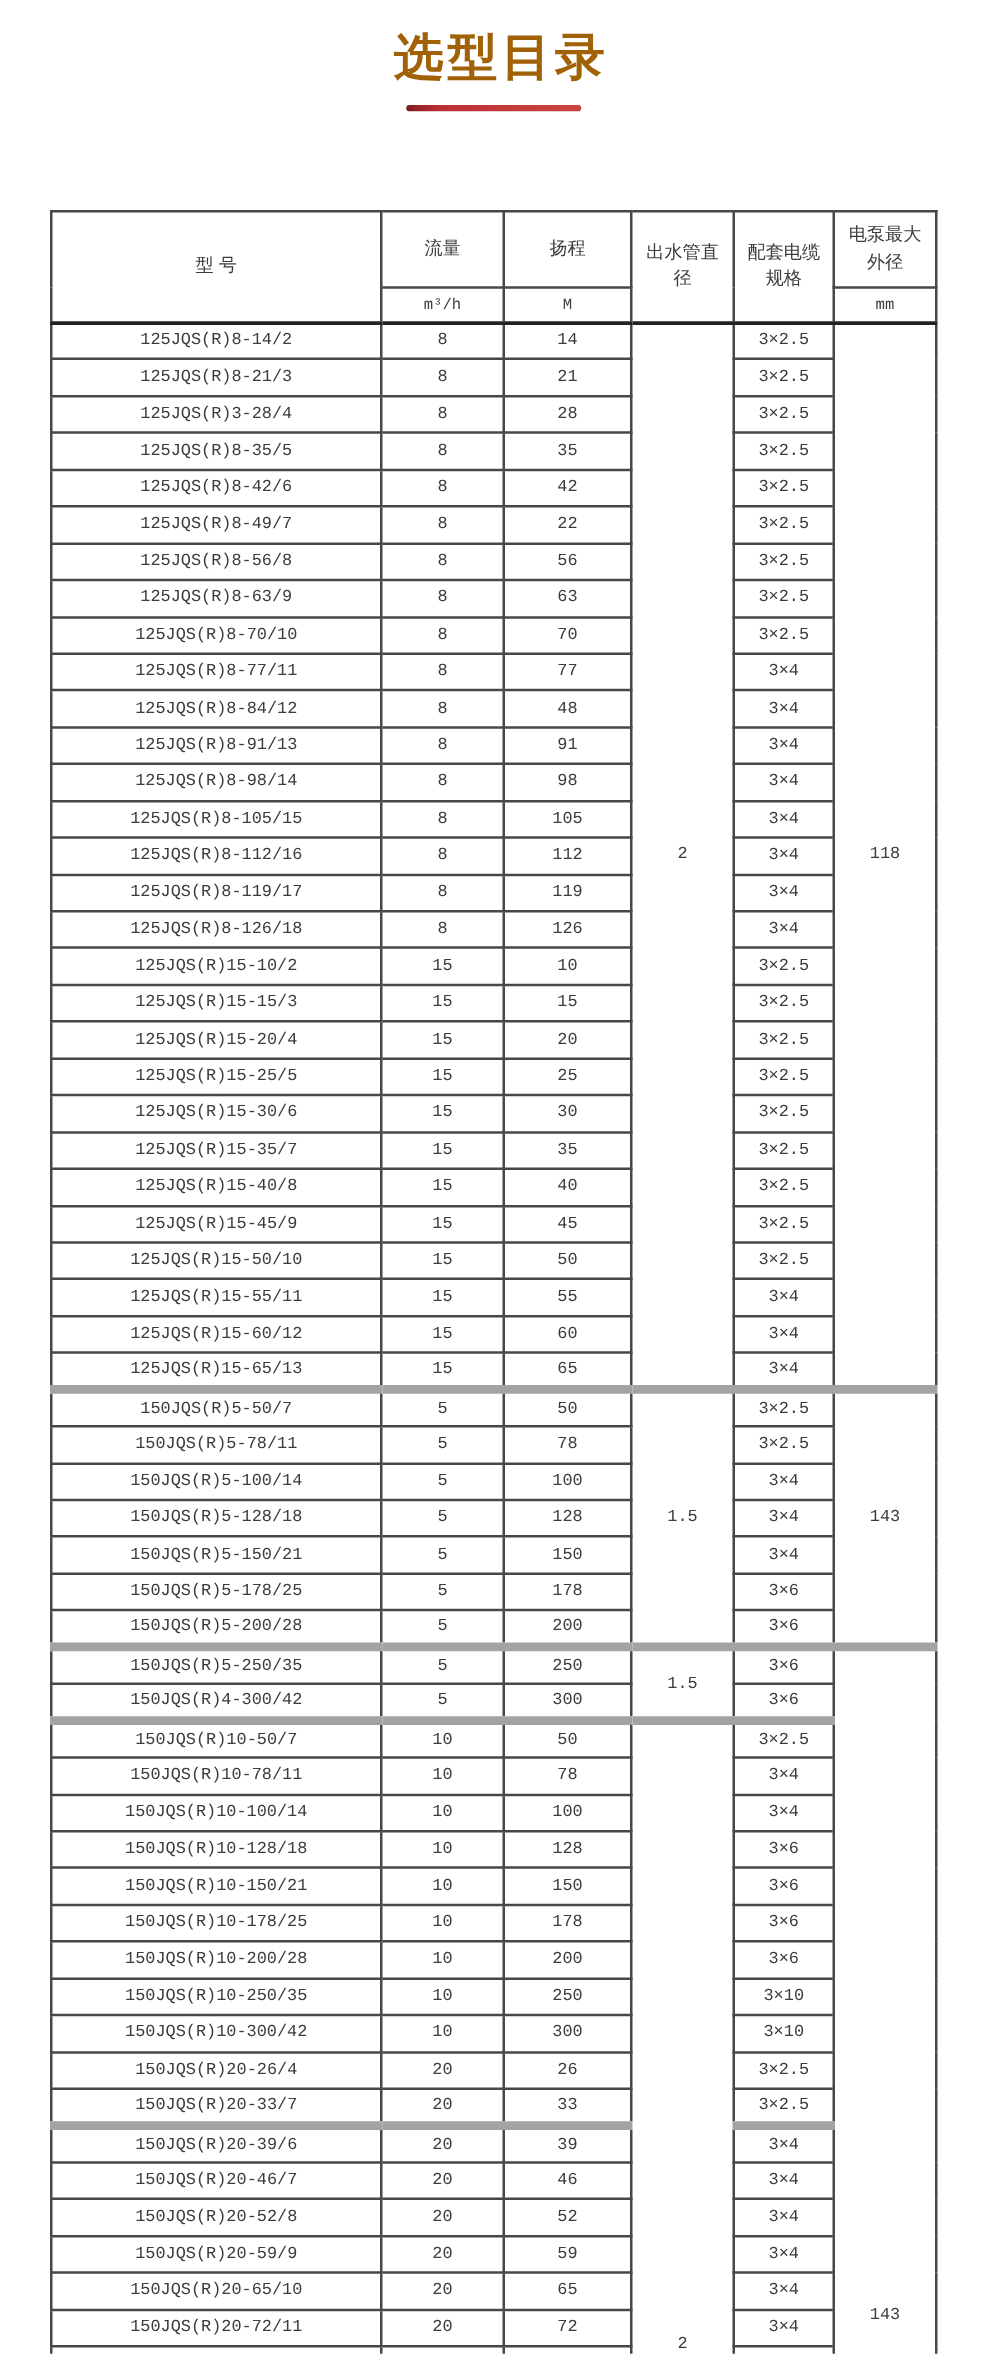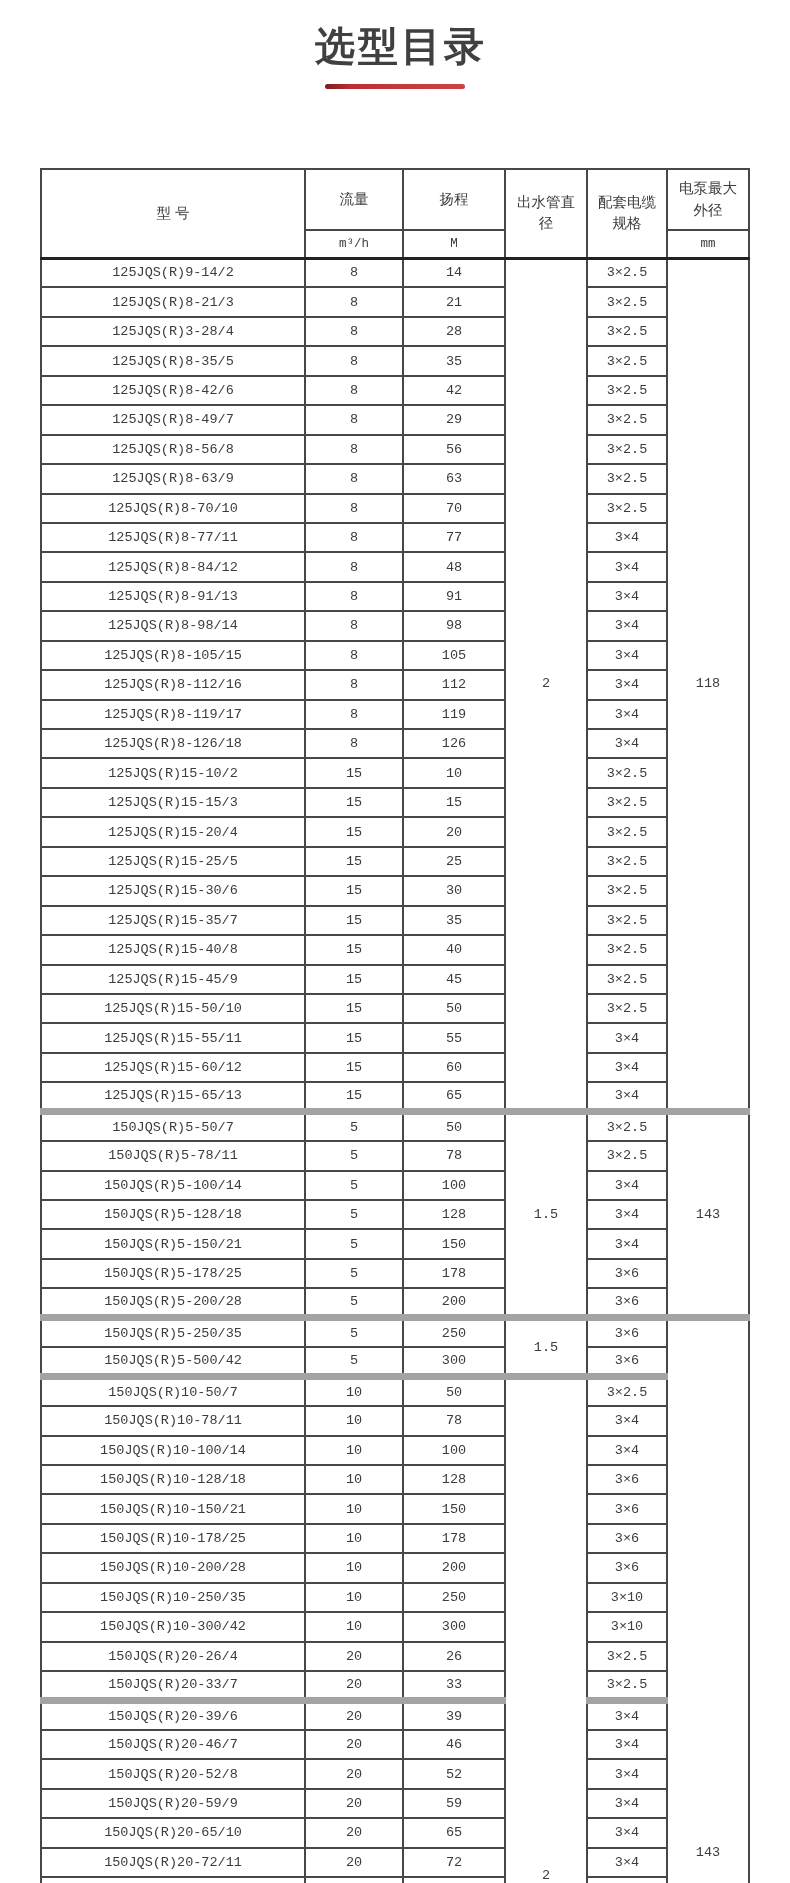--- a/index.html
+++ b/index.html
@@ -10,21 +10,21 @@
     font-family: "Liberation Sans", sans-serif;
   }
   .page { position: relative; width: 790px; height: 1883px; overflow: hidden; background: #fff; }
 
   .page-title {
     margin-top: 26px;
     text-align: center;
     font-size: 40px;
     font-weight: 700;
     letter-spacing: 3px;
-    color: #404040;
+    color: #a16207;
     line-height: 40px;
     font-family: "Liberation Sans", sans-serif;
     padding-left: 12px;
   }
   .title-underline {
     width: 140px; height: 5px;
     margin: 18px auto 0 auto;
     border-radius: 3px;
     background: linear-gradient(90deg, #7e1c22 0%, #b92f35 18%, #c43b3b 60%, #cc4343 100%);
   }
@@ -102,21 +102,21 @@
         <th>电泵最大外径</th>
       </tr>
       <tr class="h2">
         <th class="unit">m³/h</th>
         <th class="unit">M</th>
         <th class="unit">mm</th>
       </tr>
     </thead>
     <tbody id="table-body">
         <tr>
-          <td>125JQS(R)9-14/2</td>
+          <td>125JQS(R)8-14/2</td>
           <td>8</td>
           <td>14</td>
           <td class="va-middle" rowspan="29">2</td>
           <td>3×2.5</td>
           <td class="va-middle" rowspan="29">118</td>
         </tr>
         <tr>
           <td>125JQS(R)8-21/3</td>
           <td>8</td>
           <td>21</td>
@@ -136,21 +136,21 @@
         </tr>
         <tr>
           <td>125JQS(R)8-42/6</td>
           <td>8</td>
           <td>42</td>
           <td>3×2.5</td>
         </tr>
         <tr>
           <td>125JQS(R)8-49/7</td>
           <td>8</td>
-          <td>29</td>
+          <td>22</td>
           <td>3×2.5</td>
         </tr>
         <tr>
           <td>125JQS(R)8-56/8</td>
           <td>8</td>
           <td>56</td>
           <td>3×2.5</td>
         </tr>
         <tr>
           <td>125JQS(R)8-63/9</td>
@@ -330,21 +330,21 @@
         </tr>
         <tr class="group-sep">
           <td>150JQS(R)5-250/35</td>
           <td>5</td>
           <td>250</td>
           <td class="va-middle" rowspan="2">1.5</td>
           <td>3×6</td>
           <td class="va-near-bottom" rowspan="20">143</td>
         </tr>
         <tr>
-          <td>150JQS(R)5-500/42</td>
+          <td>150JQS(R)4-300/42</td>
           <td>5</td>
           <td>300</td>
           <td>3×6</td>
         </tr>
         <tr class="group-sep">
           <td>150JQS(R)10-50/7</td>
           <td>10</td>
           <td>50</td>
           <td class="va-clip-bottom" rowspan="18">2</td>
           <td>3×2.5</td>

